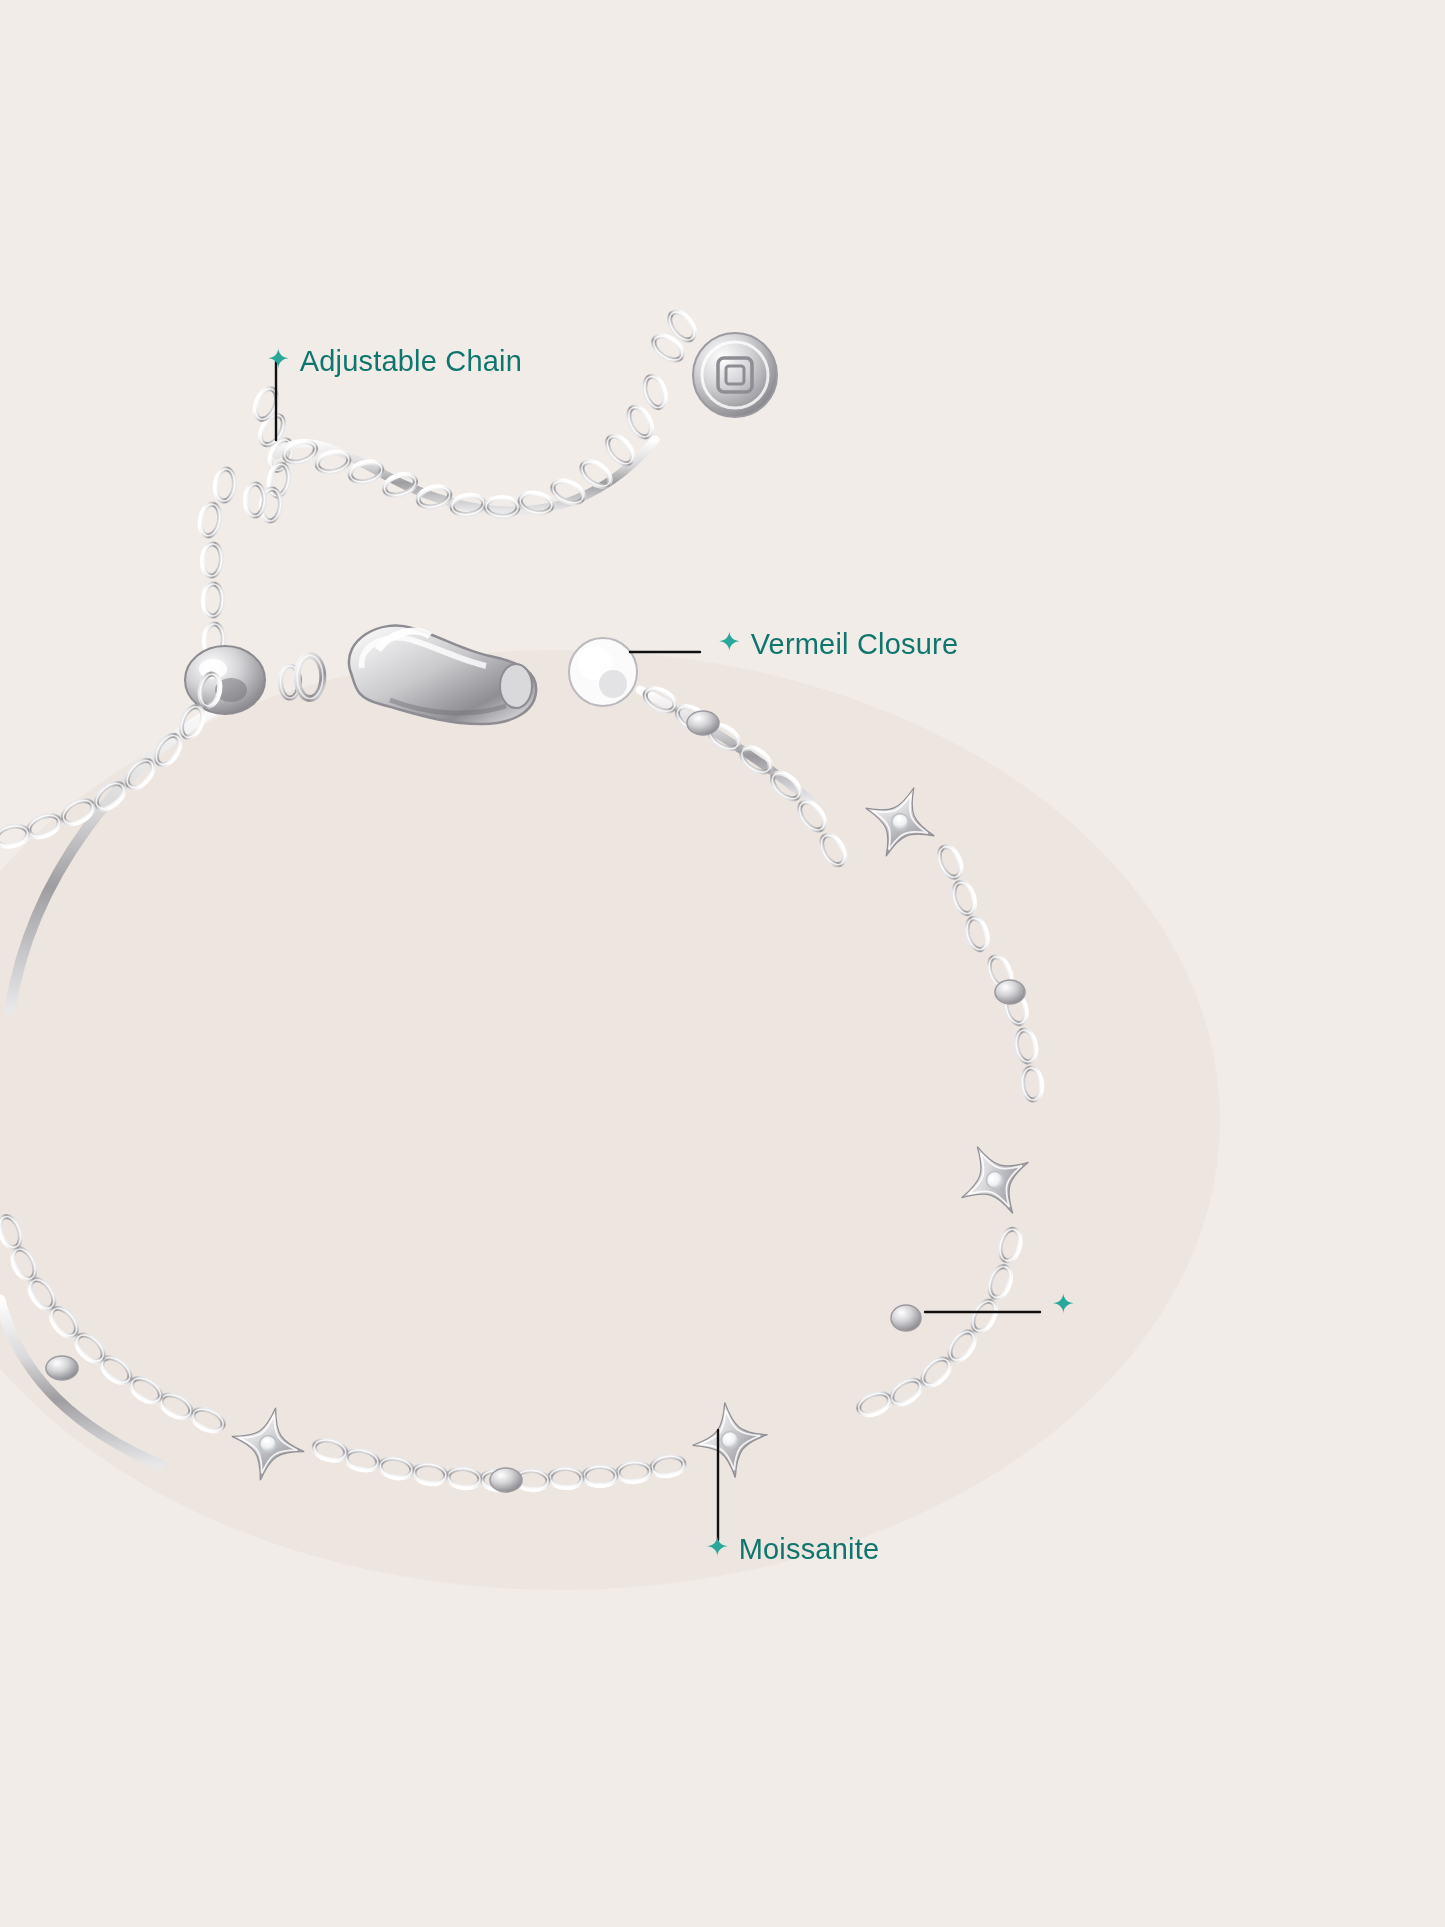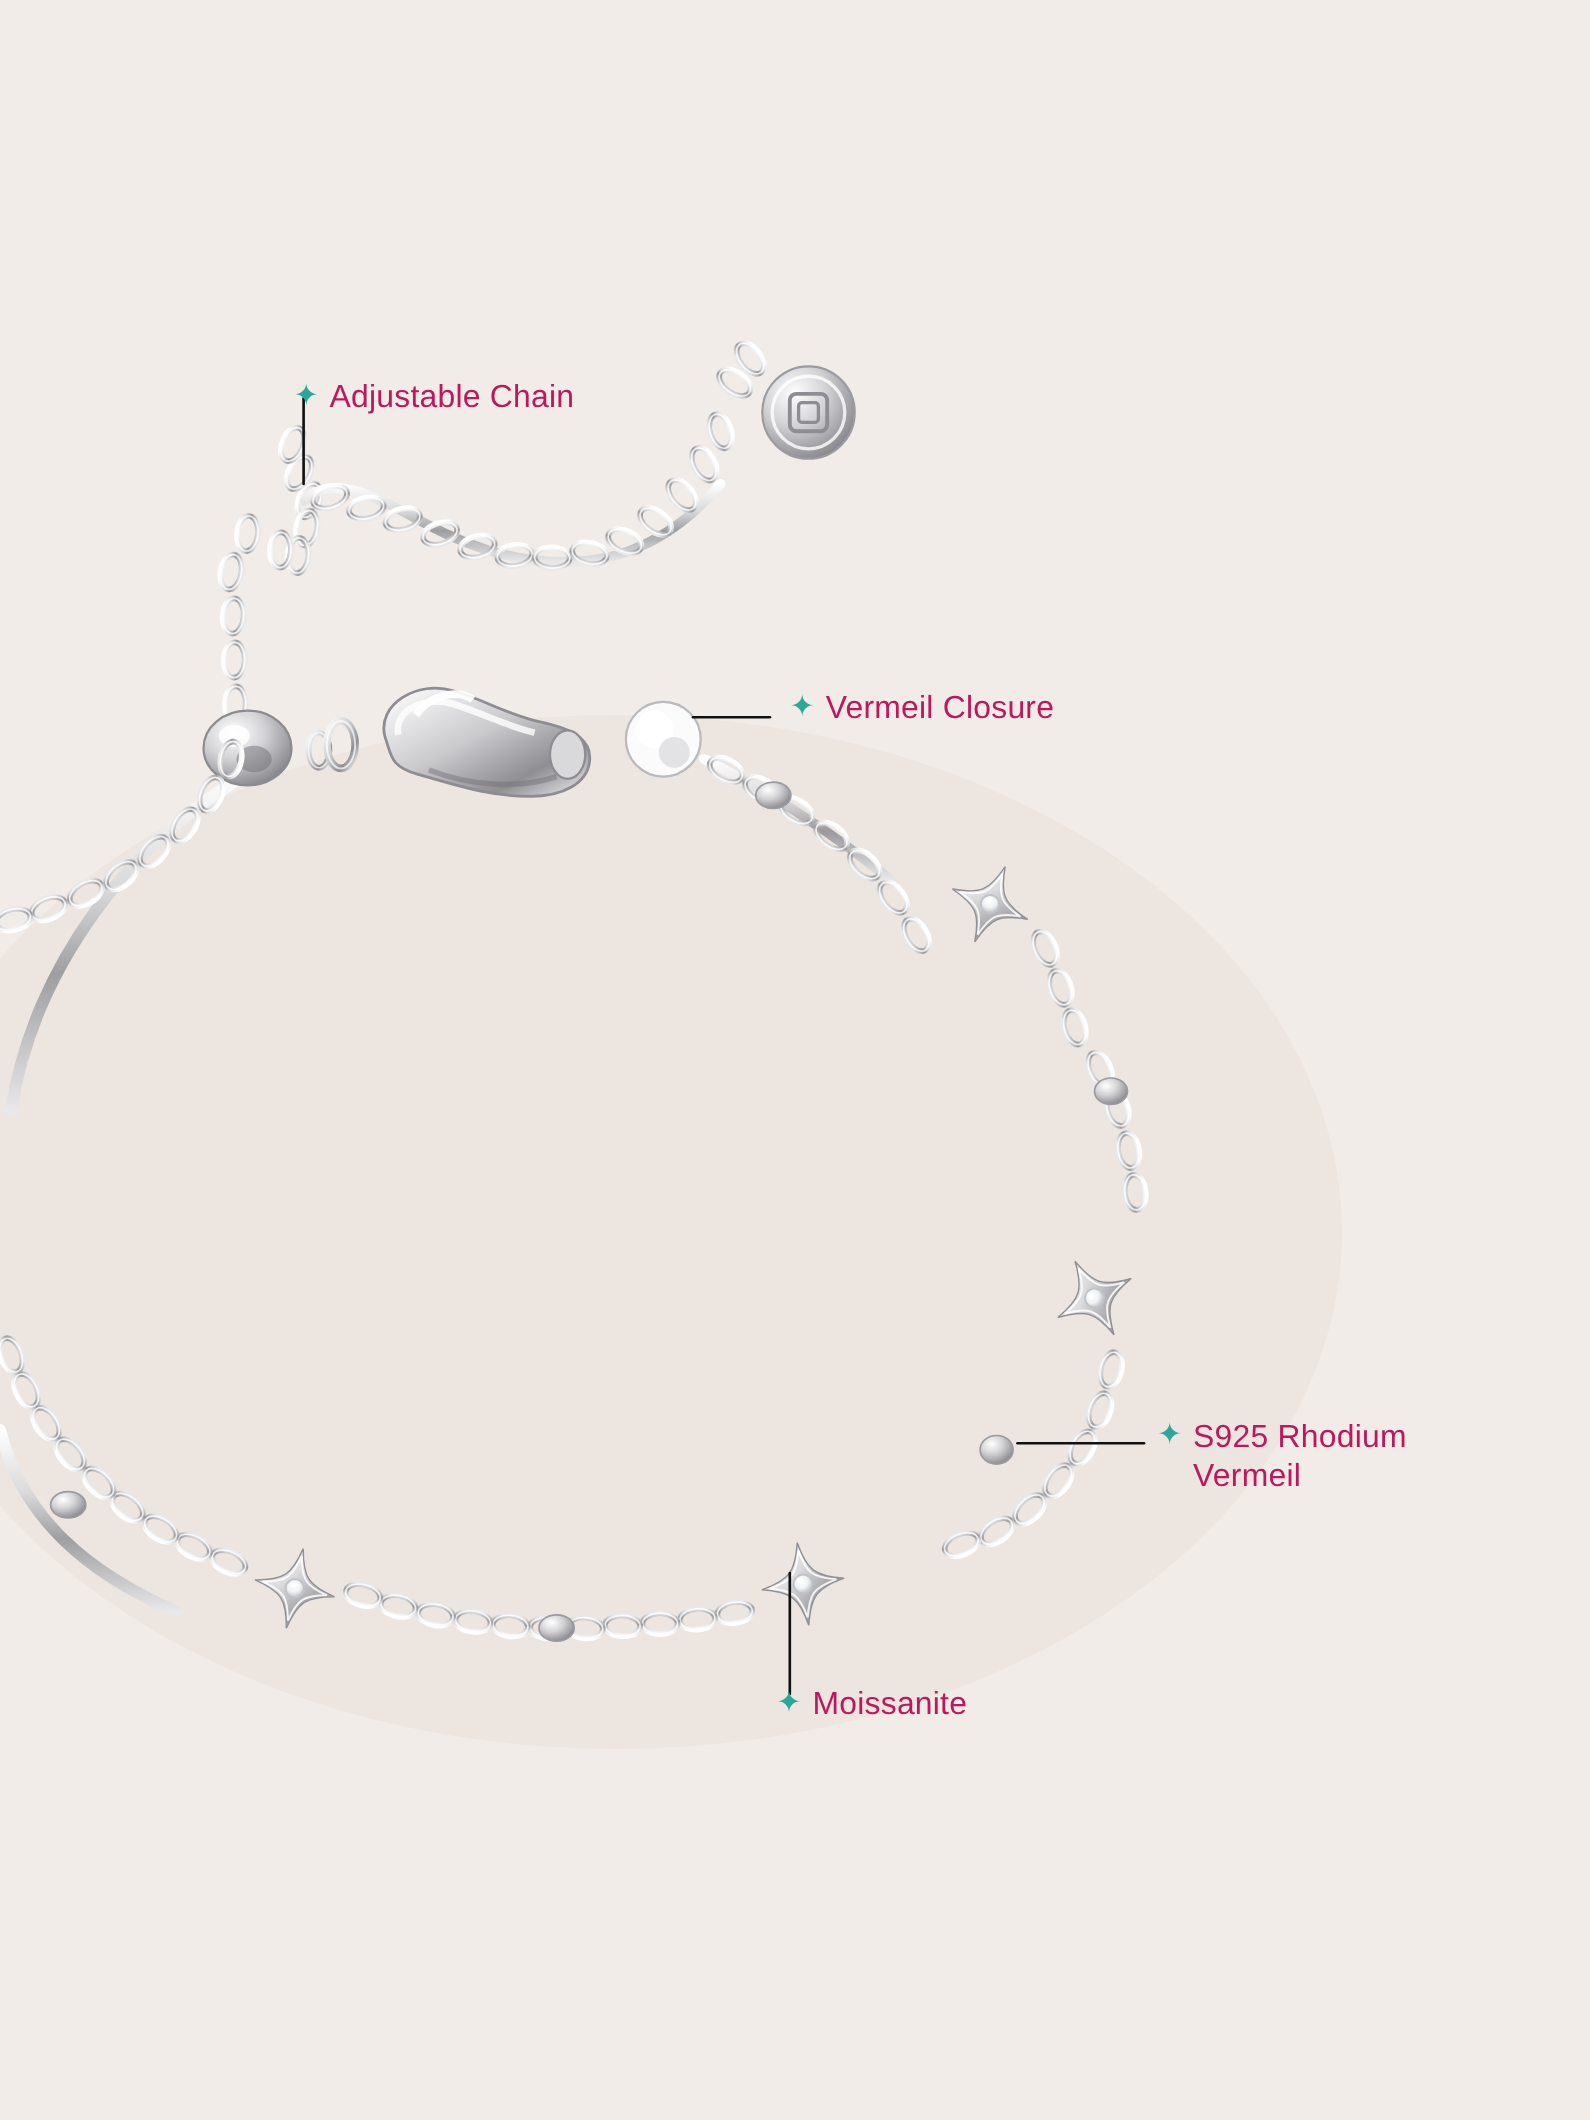--- a/index.html
+++ b/index.html
@@ -40,21 +40,21 @@
   .callout .spark {
     flex: 0 0 auto;
     line-height: 1;
     color: #2aa79b;
     font-size: 27px;
     transform: translateY(3px);
   }
   .callout .label {
     font-size: 29px;
     line-height: 1.25;
-    color: #be185d;
+    color: #0f766e;
     letter-spacing: 0.2px;
   }
 
   #callout-adjustable-chain { left: 267px; top: 343px; }
   #callout-magnetic-closure { left: 718px; top: 626px; }
   #callout-s925            { left: 1052px; top: 1288px; }
   #callout-moissanite      { left: 706px; top: 1531px; }
 
   
   #leaders {
@@ -448,22 +448,20 @@
     <span class="label">Adjustable Chain</span>
   </div>
 
   <div class="callout" id="callout-magnetic-closure">
     <span class="spark">✦</span>
     <span class="label">Vermeil Closure</span>
   </div>
 
   <div class="callout" id="callout-s925">
     <span class="spark">✦</span>
-    <span class="label">S925 Rhodium
-Vermeil</span>
   </div>
 
   <div class="callout" id="callout-moissanite">
     <span class="spark">✦</span>
     <span class="label">Moissanite</span>
   </div>
 
 </div>
 
 </body></html>

